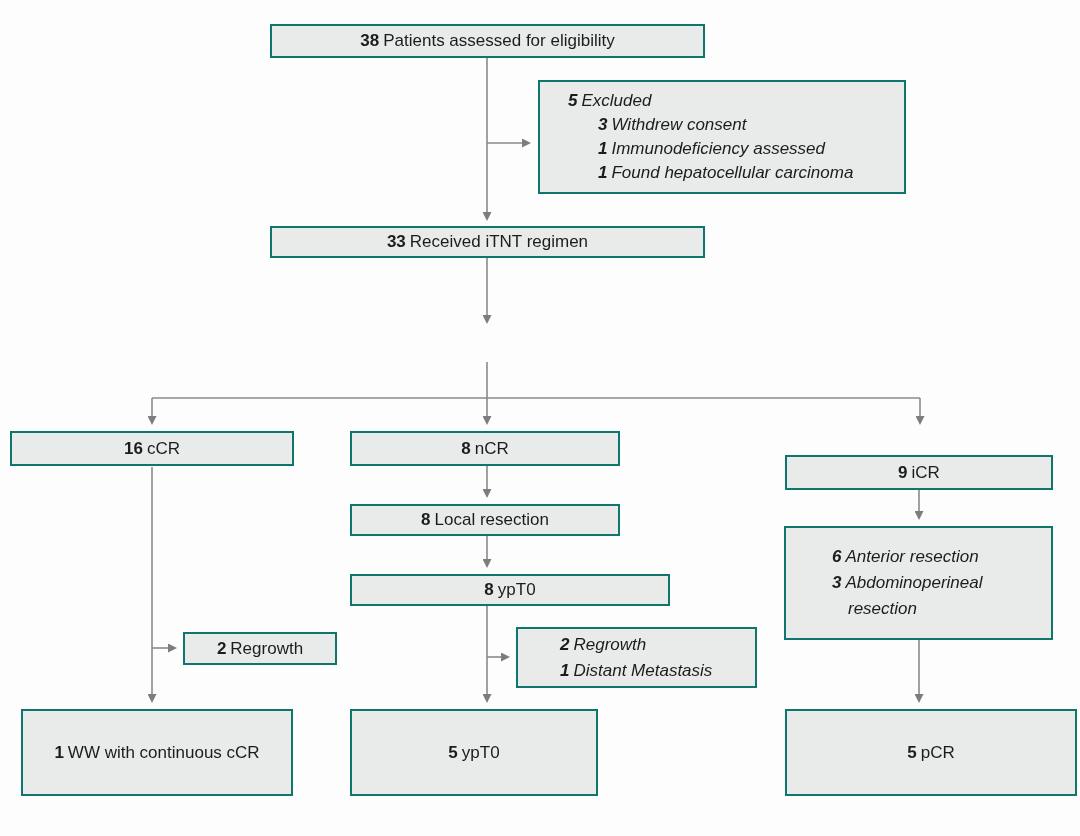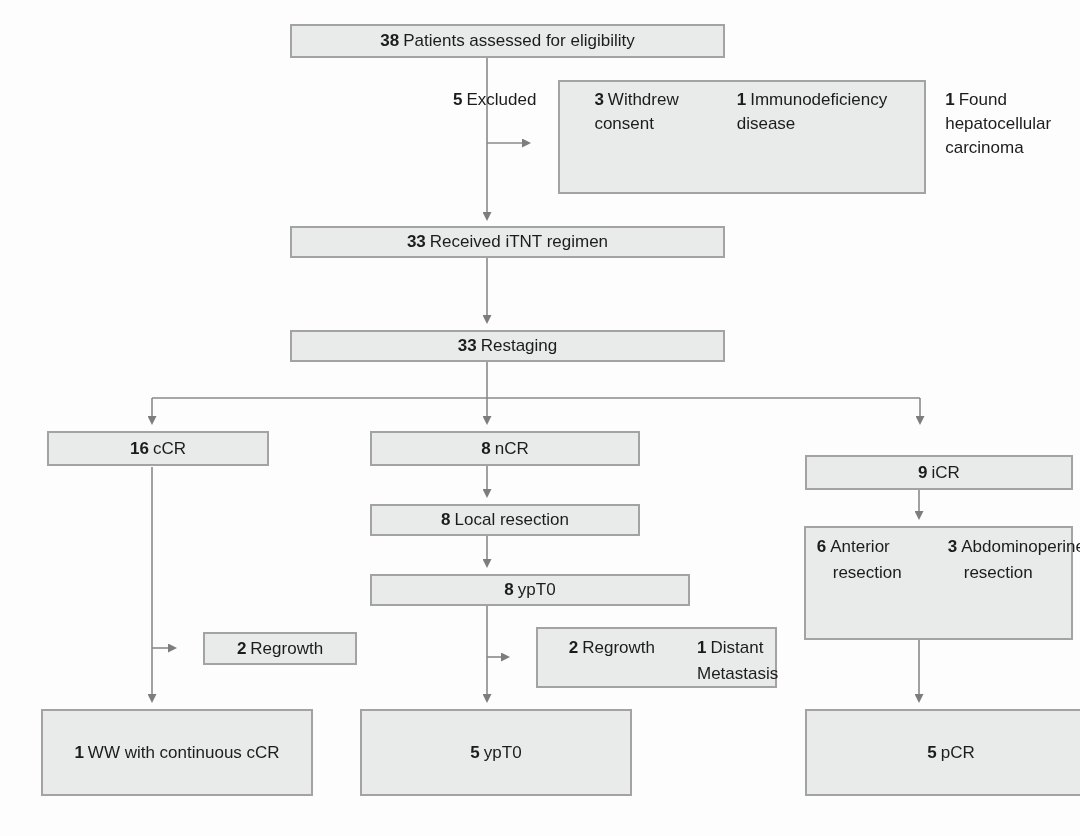--- a/index.html
+++ b/index.html
@@ -9,35 +9,36 @@
     background:#fdfdfd;
     font-family:"Liberation Sans", sans-serif;
     color:#1c1c1c;
     overflow:hidden;
   }
   #connectors{position:absolute;left:0;top:0;width:1080px;height:836px;}
   .box{
     position:absolute;
     box-sizing:border-box;
     background:#e8ebe9;
-    border:2px solid #a3a3a3;
+    border:2px solid #0f766e;
     font-size:17px;
     line-height:24px;
-    margin-left:20px;
   }
   .box.center{
     display:flex;
     align-items:center;
     justify-content:center;
     text-align:center;
   }
   .box.left{
     display:flex;
+    flex-direction:column;
     justify-content:center;
     padding:6px 8px 6px 0;
+    font-style:italic;
   }
   .num{font-weight:bold;margin-right:4px;}
   .line{white-space:nowrap;}
   .box.left .line{white-space:normal;}
   .pl-base{padding-left:28px;}
   .pl-indent{padding-left:58px;}
   .pl-base2{padding-left:10px;}
   .pl-indent2{padding-left:62px;text-indent:-16px;}
   .pl-side{padding-left:42px;}
 </style>
@@ -72,33 +73,30 @@
     </g>
   </svg>
 
   <div class="box center" style="left:270px;top:24px;width:435px;height:34px">
     <div class="line"><span class="num">38</span><span>Patients assessed for eligibility</span></div>
   </div>
 
   <div class="box left" style="left:538px;top:80px;width:368px;height:114px">
     <div class="line pl-base"><span class="num">5</span><span>Excluded</span></div>
     <div class="line pl-indent"><span class="num">3</span><span>Withdrew consent</span></div>
-    <div class="line pl-indent"><span class="num">1</span><span>Immunodeficiency disease</span></div>
+    <div class="line pl-indent"><span class="num">1</span><span>Immunodeficiency assessed</span></div>
     <div class="line pl-indent"><span class="num">1</span><span>Found hepatocellular carcinoma</span></div>
   </div>
 
   <div class="box center" style="left:270px;top:226px;width:435px;height:32px">
     <div class="line"><span class="num">33</span><span>Received iTNT regimen</span></div>
   </div>
 
-  <div class="box center" style="left:270px;top:330px;width:435px;height:32px">
-    <div class="line"><span class="num">33</span><span>Restaging</span></div>
-  </div>
 
-  <div class="box center" style="left:27px;top:431px;width:222px;height:35px">
+  <div class="box center" style="left:10px;top:431px;width:284px;height:35px">
     <div class="line"><span class="num">16</span><span>cCR</span></div>
   </div>
 
   <div class="box center" style="left:350px;top:431px;width:270px;height:35px">
     <div class="line"><span class="num">8</span><span>nCR</span></div>
   </div>
 
   <div class="box center" style="left:785px;top:455px;width:268px;height:35px">
     <div class="line"><span class="num">9</span><span>iCR</span></div>
   </div>
@@ -122,21 +120,21 @@
 
   <div class="box left" style="left:516px;top:627px;width:241px;height:61px;line-height:26px">
     <div class="line pl-side"><span class="num">2</span><span>Regrowth</span></div>
     <div class="line pl-side"><span class="num">1</span><span>Distant Metastasis</span></div>
   </div>
 
   <div class="box center" style="left:21px;top:709px;width:272px;height:87px">
     <div class="line"><span class="num">1</span><span>WW with continuous cCR</span></div>
   </div>
 
-  <div class="box center" style="left:340px;top:709px;width:272px;height:87px">
+  <div class="box center" style="left:350px;top:709px;width:248px;height:87px">
     <div class="line"><span class="num">5</span><span>ypT0</span></div>
   </div>
 
   <div class="box center" style="left:785px;top:709px;width:292px;height:87px">
     <div class="line"><span class="num">5</span><span>pCR</span></div>
   </div>
 
 </div>
 
 </body></html>

